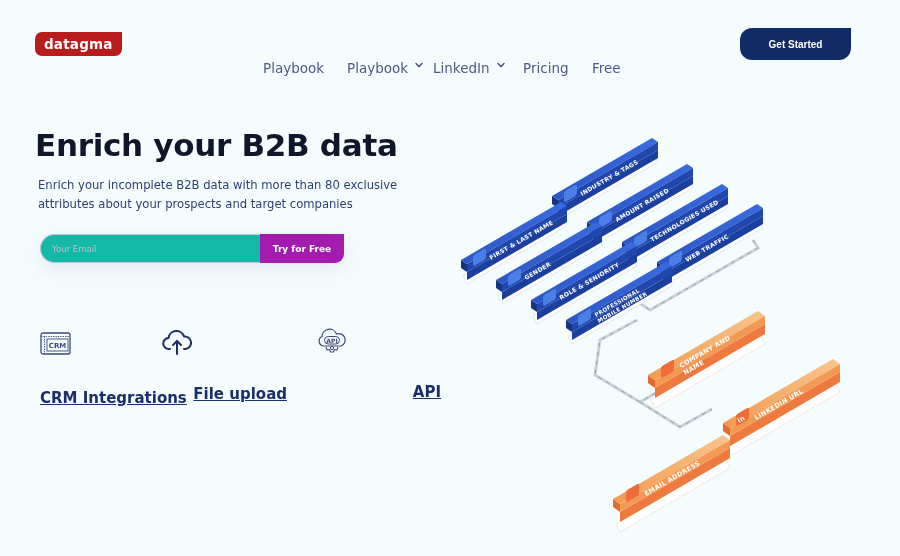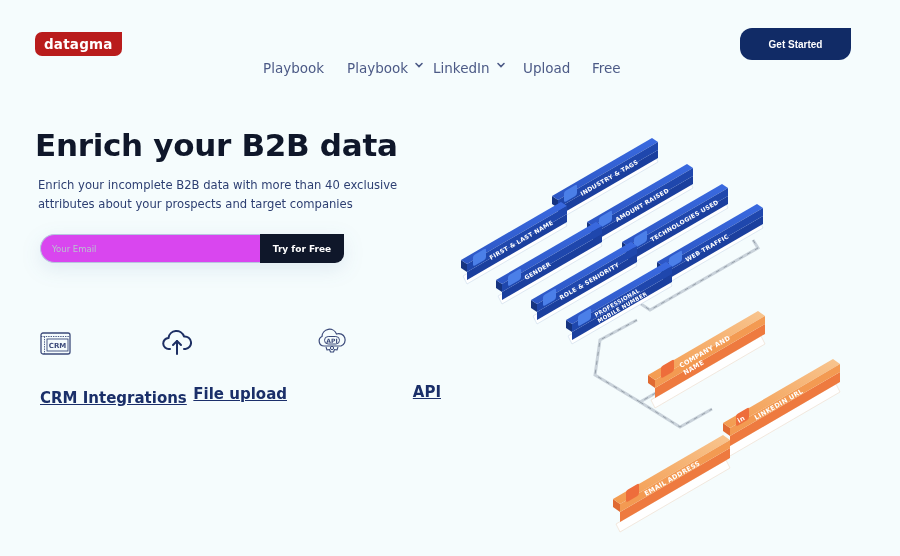--- a/index.html
+++ b/index.html
@@ -49,29 +49,29 @@
   }
   .signup {
     position: absolute; left: 40px; top: 234px;
     width: 304px; height: 29px; display: flex;
     filter: drop-shadow(0 6px 10px rgba(40,80,140,0.10));
   }
   .signup input {
     flex: 0 0 220px; height: 29px;
     border: 1.5px solid #b8c6df; border-right: none;
     border-radius: 15px 0 0 15px;
-    background: #d946ef; padding-left: 11px;
+    background: #14b8a6; padding-left: 11px;
     font-size: 8.5px; color: #333;
     font-family: "DejaVu Sans", "Liberation Sans", sans-serif;
     outline: none;
   }
   .signup input::placeholder { color: #b9c2cf; }
   .signup button {
     flex: 0 0 84px; height: 29px;
-    background: #0f172a; color: #fff; border: none;
+    background: #a21caf; color: #fff; border: none;
     border-radius: 0 0 9px 0;
     font-size: 9px; font-weight: bold; cursor: pointer;
     font-family: "DejaVu Sans", "Liberation Sans", sans-serif;
   }
   
   .feature { position: absolute; top: 327px; width: 125px; text-decoration: underline; }
   .feature .ficon { height: 30px; display: block; margin-bottom: 26px; }
   .feature h3 {
     font-size: 15px; font-weight: bold; color: #1a2f69;
     margin-bottom: 21px; white-space: nowrap; text-align: right;
@@ -102,31 +102,31 @@
         <path d="M2 3.5 L5 6.5 L8 3.5" stroke="#4c5a86" stroke-width="1.6" fill="none" stroke-linecap="round"></path>
       </svg>
   </a>
   <a class="nav-item" style="left:433px">
     <span>LinkedIn</span>
     <svg class="chev" viewBox="0 0 10 10">
         <path d="M2 3.5 L5 6.5 L8 3.5" stroke="#4c5a86" stroke-width="1.6" fill="none" stroke-linecap="round"></path>
       </svg>
   </a>
   <a class="nav-item" style="left:523px">
-    <span>Upload</span>
+    <span>Pricing</span>
   </a>
   <a class="nav-item" style="left:592px">
     <span>Free</span>
   </a>
 </nav>
 
 <button class="cta-top">Get Started</button>
 
 <h1 class="hero-title">Enrich your B2B data</h1>
-<p class="hero-sub">Enrich your incomplete B2B data with more than 40 exclusive attributes about your prospects and target companies</p>
+<p class="hero-sub">Enrich your incomplete B2B data with more than 80 exclusive attributes about your prospects and target companies</p>
 
 <form class="signup">
   <input type="email" placeholder="Your Email" style="">
   <button type="submit">Try for Free</button>
 </form>
 
 <div class="feature" style="left:40px">
   <svg class="ficon" width="32" height="24" viewBox="0 0 32 24" style="margin-top:2px;margin-bottom:30px">
     <rect x="1" y="1" width="29" height="21" rx="2" fill="none" stroke="#3b4a7a" stroke-width="1.3"></rect>
     <line x1="1" y1="4.5" x2="30" y2="4.5" stroke="#3b4a7a" stroke-width="0.9" stroke-dasharray="1.4 1"></line>

